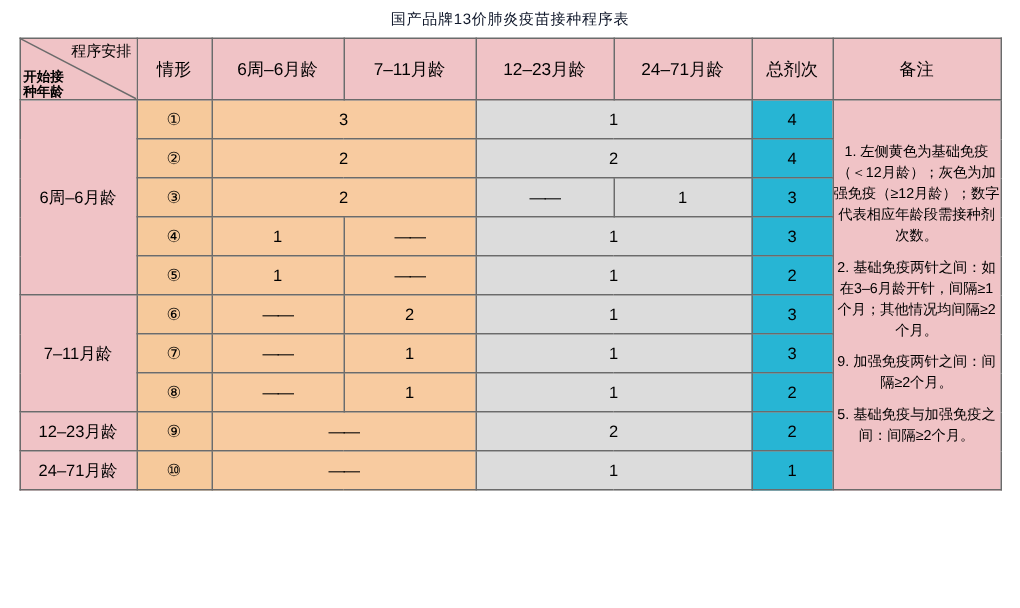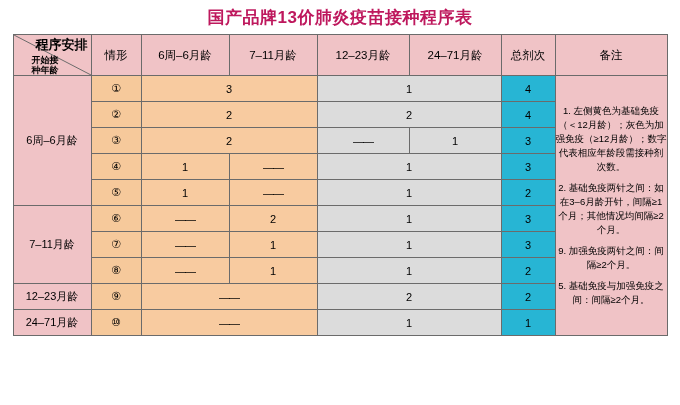--- a/index.html
+++ b/index.html
@@ -14,23 +14,23 @@
     overflow: hidden;
   }
   .page {
     position: relative;
     width: 680px;
     height: 405px;
     box-sizing: border-box;
   }
   .title {
     text-align: center;
-    font-size: 17px;
-    font-weight: bold;
-    color: #be185d;
+    font-size: 10px;
+    font-weight: normal;
+    color: #0f172a;
     padding: 6px 0 5px 0;
     letter-spacing: 0.5px;
   }
   table.sched {
     border-collapse: collapse;
     table-layout: fixed;
     width: 654px;
     margin: 0 auto;
     font-size: 11px;
     color: #000;
@@ -64,27 +64,27 @@
     position: absolute;
     left: 0;
     top: 0;
     width: 100%;
     height: 100%;
   }
   .corner-top {
     position: absolute;
     right: 3px;
     top: 1px;
-    font-size: 13px;
-    font-weight: bold;
+    font-size: 10px;
+    font-weight: normal;
     white-space: nowrap;
   }
   .corner-bottom {
     position: absolute;
-    left: 18px;
+    left: 2px;
     bottom: 0px;
     font-size: 9px;
     font-weight: bold;
     line-height: 10px;
     text-align: left;
     white-space: nowrap;
   }
   
   .agecol {
     background: #f0c3c6;

